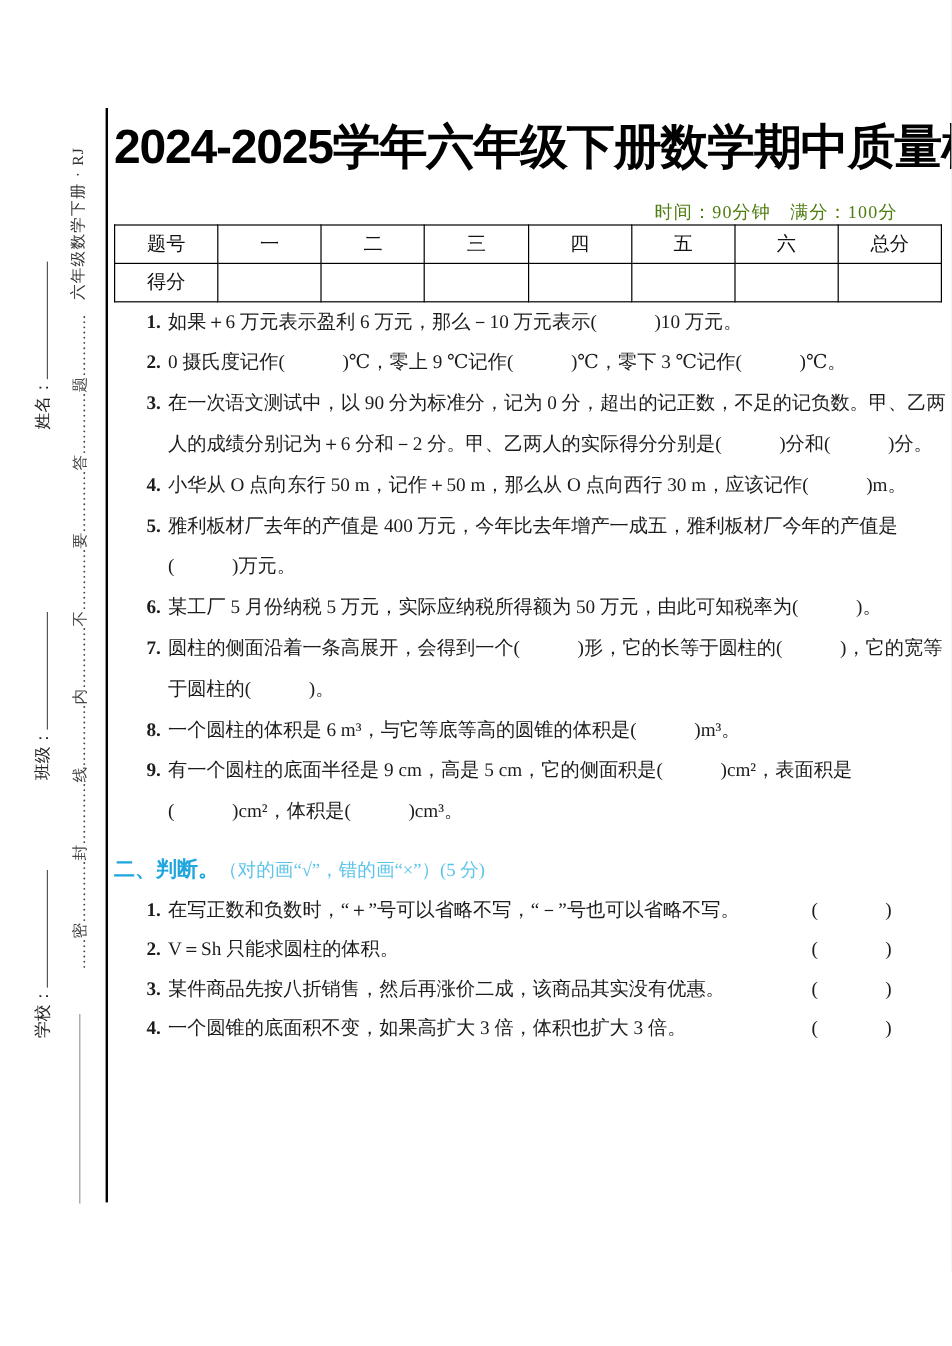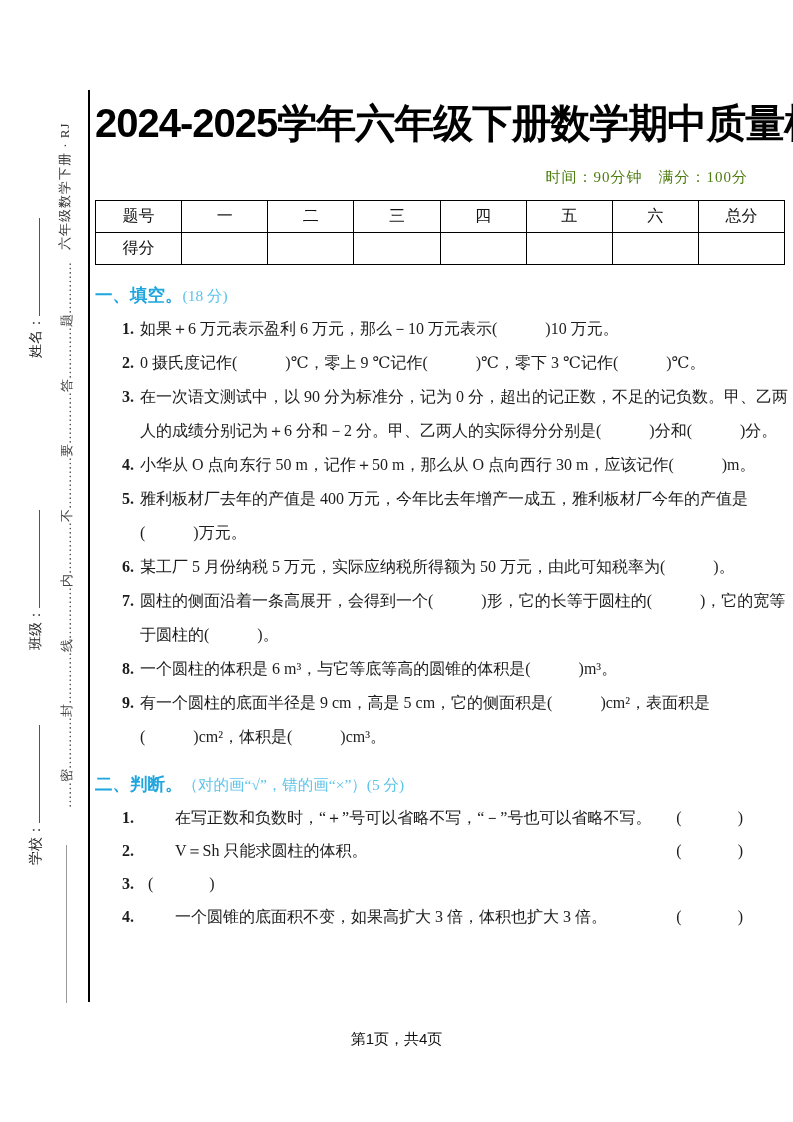--- a/index.html
+++ b/index.html
@@ -53,21 +53,21 @@
     font-family:"Liberation Sans","DejaVu Sans",sans-serif;
     font-weight:600; font-size:40px; letter-spacing:-1px;
     color:#000; white-space:nowrap; line-height:1.15;
   }
   .meta {
     text-align:right; padding-right:42px;
     font-size:15px; color:#4d7c0f; margin-top:22px;
     letter-spacing:1px;
   }
   table.score {
-    width:690px; border-collapse:collapse; margin-top:13px;
+    width:690px; border-collapse:collapse; margin-top:0;
     table-layout:fixed;
   }
   table.score td {
     border:1.5px solid #000; height:32px;
     text-align:center; font-size:16px; color:#111;
   }
   table.score td.label-cell { width:78px;text-align:center; }
 
   .section-header { margin-top:14px; line-height:33px; white-space:nowrap; }
   .section-title { font-weight:bold; font-size:17.5px; color:#1fa6de; }
@@ -79,21 +79,21 @@
     padding-left:27px; font-size:16px; line-height:34px; color:#1c1c1c;
   }
   .q-num { font-weight:bold; min-width:18px; flex:0 0 auto; padding-right:4px; }
   .q-text { flex:1 1 auto; }
 
   .j {
     display:flex; align-items:flex-start;
     padding-left:27px; font-size:16px; line-height:33px; color:#1c1c1c;
   }
   .j-num { font-weight:bold; min-width:18px; flex:0 0 auto; padding-right:4px; }
-  .j-text { flex:1 1 auto;margin-left:35px; }
+  .j-text { flex:1 1 auto; }
   .j-blank { flex:0 0 auto; margin-left:8px; margin-right:45px; letter-spacing:2px; }
 
   .footer {
     position:absolute; left:0; width:100%; top:1030px;
     text-align:center;
     font-family:"Liberation Sans","DejaVu Sans",sans-serif;
     font-size:15px; color:#111;
   }
 </style>
 </head>
@@ -142,23 +142,20 @@
           <td></td>
           <td></td>
           <td></td>
           <td></td>
           <td></td>
           <td></td>
         </tr>
       </tbody>
     </table>
 
-    <div class="section-header">
-      <span class="section-title">一、填空。</span><span class="section-note">(18 分)</span>
-    </div>
 
     <div class="q-list">
 
         <div class="q">
           <span class="q-num">1.</span>
           <span class="q-text">如果＋6 万元表示盈利 6 万元，那么－10 万元表示(　　　)10 万元。</span>
         </div>
 
         <div class="q">
           <span class="q-num">2.</span>
@@ -215,27 +212,27 @@
         </div>
 
         <div class="j">
           <span class="j-num">2.</span>
           <span class="j-text">V＝Sh 只能求圆柱的体积。</span>
           <span class="j-blank">(　　　)</span>
         </div>
 
         <div class="j">
           <span class="j-num">3.</span>
+          <span class="j-text">某件商品先按八折销售，然后再涨价二成，该商品其实没有优惠。</span>
           <span class="j-blank">(　　　)</span>
         </div>
 
         <div class="j">
           <span class="j-num">4.</span>
           <span class="j-text">一个圆锥的底面积不变，如果高扩大 3 倍，体积也扩大 3 倍。</span>
           <span class="j-blank">(　　　)</span>
         </div>
       </div>
 
   </div>
 
-  <div class="footer">第1页，共4页</div>
 
 </div>
 
 </body></html>

